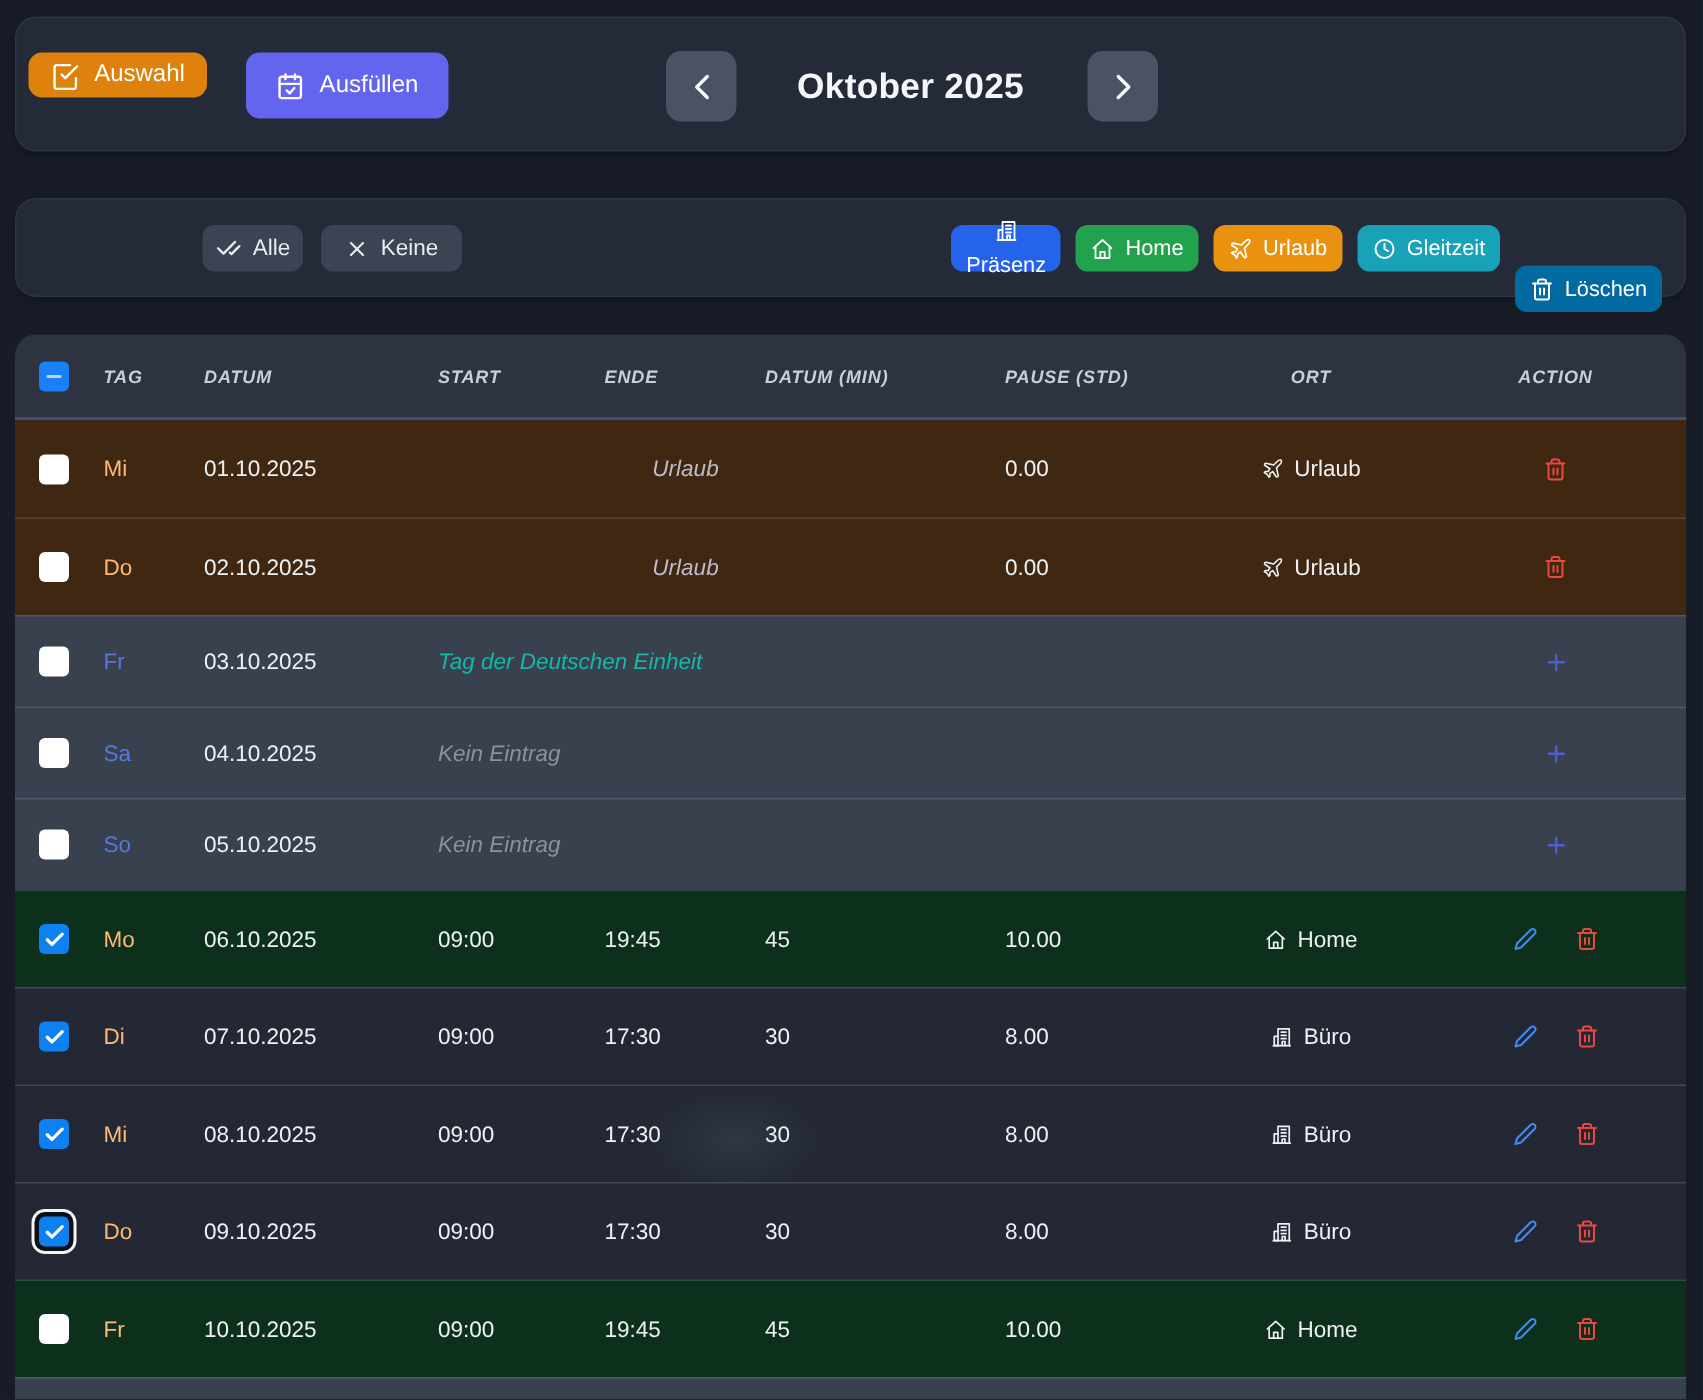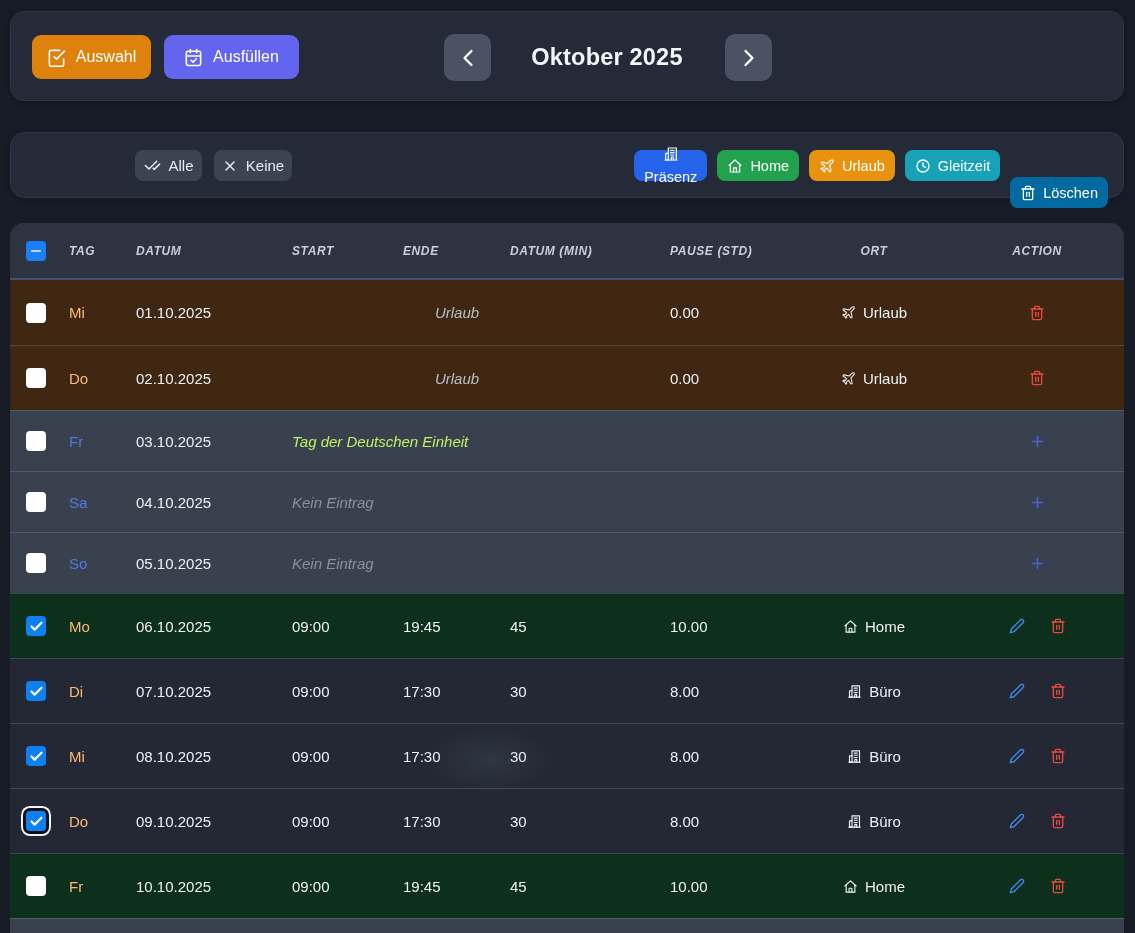--- a/index.html
+++ b/index.html
@@ -33,22 +33,22 @@
     border: none;
     cursor: pointer;
     color: #ffffff;
     font-family: inherit;
     font-weight: 500;
     white-space: nowrap;
   }
   .btn svg { flex: 0 0 auto; }
 
   #btn-auswahl {
-    position: absolute; left: 21px; top: 23px;
-    width: 119px; height: 44px;
+    position: absolute; left: 8px; top: 23px;
+    width: 119px; height: 30px;
     border-radius: 9px;
     background: #de820d;
     font-size: 16px;
   }
   #btn-ausfuellen {
     position: absolute; left: 153px; top: 23px;
     width: 135px; height: 44px;
     border-radius: 9px;
     background: #6365ee;
     font-size: 16px;
@@ -76,21 +76,21 @@
   .chip-btn {
     position: absolute; top: 17px; height: 31px;
     border-radius: 8px;
     background: #3c4352;
     font-size: 15px;
     color: #e8ebf0;
     gap: 8px;
     padding: 0 13px;
   }
   #btn-alle  { left: 124px; width: 67px; }
-  #btn-keine { left: 203px; width: 78px; }
+  #btn-keine { left: 203px; width: 94px; }
 
   #bulk-actions {
     position: absolute; right: 15px; top: 17px;
     display: flex; gap: 10px;
   }
   .bulk-btn {
     height: 31px;
     border-radius: 8px;
     font-size: 14.5px;
     gap: 7px;
@@ -152,21 +152,21 @@
     grid-column: 4 / 7;
     text-align: center;
     padding-right: 36px;
     font-style: italic;
     color: #b9bec9;
   }
   .special-holiday {
     grid-column: 4 / 9;
     padding-left: 12px;
     font-style: italic;
-    color: #bef264;
+    color: #14b8a6;
   }
   .special-empty {
     grid-column: 4 / 9;
     padding-left: 12px;
     font-style: italic;
     color: #8b919d;
   }
 
   
   .checkbox {

